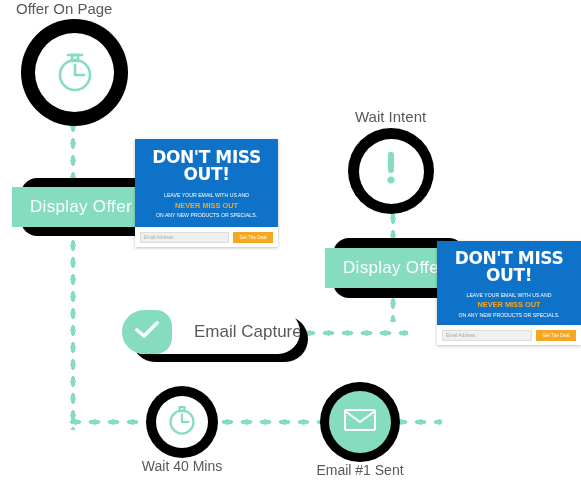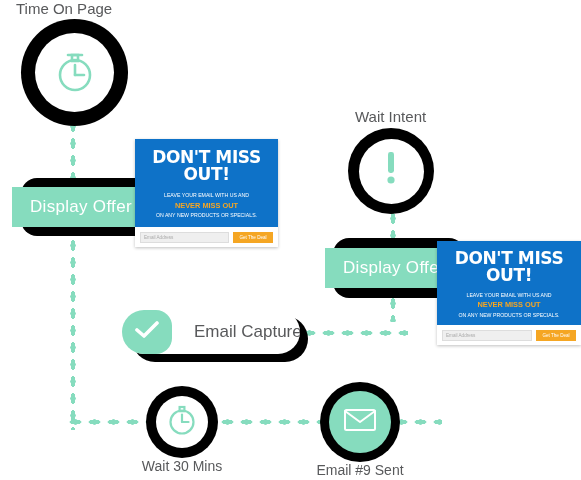--- a/index.html
+++ b/index.html
@@ -165,21 +165,21 @@
 <body>
 
 <div id="stage">
 
   <div class="dots-v" style="left:69px;top:118px;height:312px;"></div>
   <div class="dots-v" style="left:389px;top:210px;height:112px;"></div>
   <div class="dots-h" style="left:66px;top:418px;width:300px;"></div>
   <div class="dots-h" style="left:300px;top:329px;width:108px;"></div>
   <div class="dots-h" style="left:392px;top:418px;width:50px;"></div>
 
-  <div class="title-top" style="left:16px;top:0px;">Time On Page</div>
+  <div class="title-top" style="left:16px;top:0px;">Offer On Page</div>
   <div class="node" style="left:21px;top:19px;width:107px;height:107px;">
     <div class="ring" style="width:107px;height:107px;">
       <div class="ring-inner" style="width:79px;height:79px;">
         <span>
           <svg width="44" height="46" viewBox="0 0 44 46">
             <circle cx="22" cy="27" r="15" fill="none" stroke="#86DCBE" stroke-width="2.6"></circle>
             <line x1="22" y1="27" x2="22" y2="17" stroke="#86DCBE" stroke-width="2.6" stroke-linecap="round"></line>
             <line x1="22" y1="27" x2="31" y2="27" stroke="#86DCBE" stroke-width="2.6" stroke-linecap="round"></line>
             <rect x="19" y="7" width="6" height="6" fill="none" stroke="#86DCBE" stroke-width="2.6"></rect>
             <line x1="15" y1="7" x2="29" y2="7" stroke="#86DCBE" stroke-width="2.6" stroke-linecap="round"></line>
@@ -263,30 +263,30 @@
         <span>
           <svg width="32" height="34" viewBox="0 0 32 34">
             <circle cx="16" cy="19" r="11.5" fill="none" stroke="#86DCBE" stroke-width="2.2"></circle>
             <line x1="16" y1="19" x2="16" y2="11.5" stroke="#86DCBE" stroke-width="2.2" stroke-linecap="round"></line>
             <line x1="16" y1="19" x2="22.5" y2="19" stroke="#86DCBE" stroke-width="2.2" stroke-linecap="round"></line>
             <rect x="13.6" y="4" width="4.8" height="4.2" fill="none" stroke="#86DCBE" stroke-width="2.2"></rect>
           </svg>
         </span>
       </div>
     </div>
-    <div class="node-label below" style="top:72px;">Wait 30 Mins</div>
+    <div class="node-label below" style="top:72px;">Wait 40 Mins</div>
   </div>
 
   <div class="node" style="left:320px;top:382px;width:80px;height:80px;">
     <div class="ring" style="width:80px;height:80px;">
       <div class="ring-inner filled" style="width:62px;height:62px;">
         <span>
           <svg width="34" height="26" viewBox="0 0 34 26">
             <rect x="2" y="3" width="30" height="20" rx="1.5" fill="none" stroke="#ffffff" stroke-width="2"></rect>
             <polyline points="2,4 17,15 32,4" fill="none" stroke="#ffffff" stroke-width="2" stroke-linecap="round" stroke-linejoin="round"></polyline>
           </svg>
         </span>
       </div>
     </div>
-    <div class="node-label below" style="top:80px;">Email #9 Sent</div>
+    <div class="node-label below" style="top:80px;">Email #1 Sent</div>
   </div>
 
 </div>
 
 </body></html>

